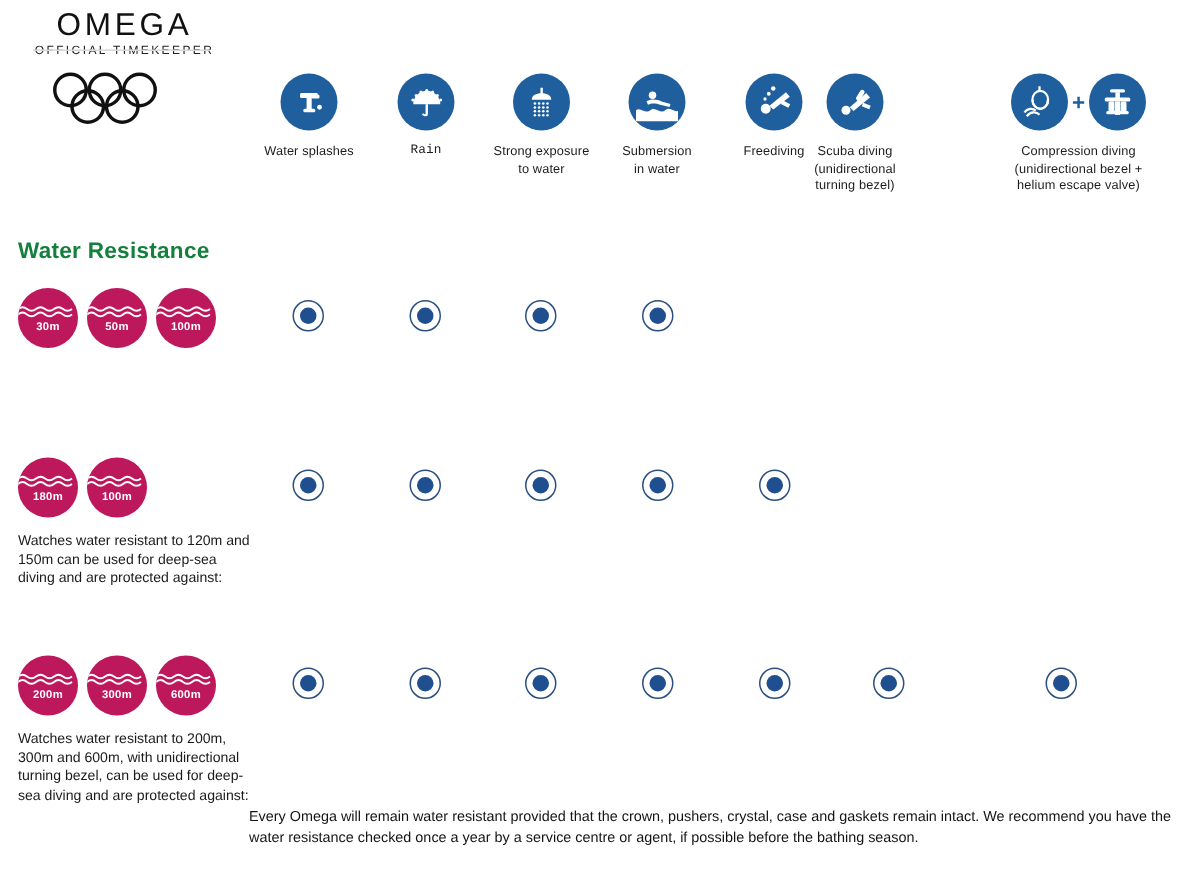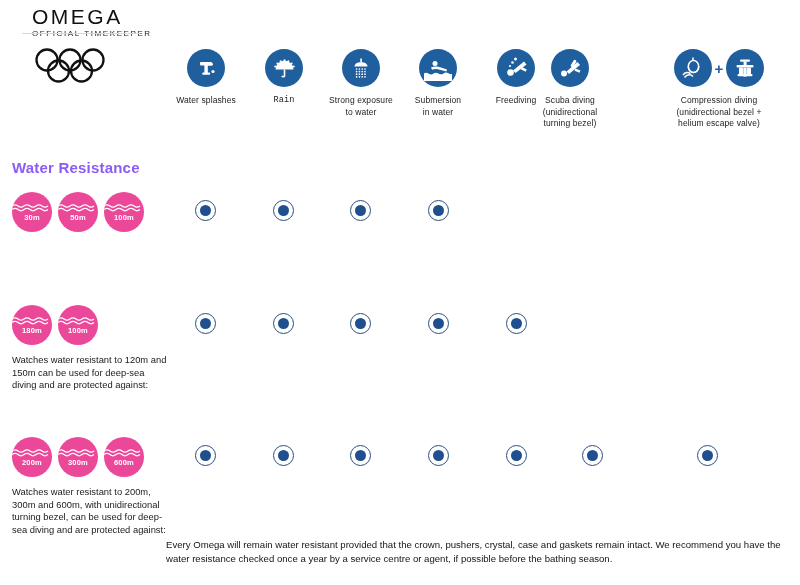--- a/index.html
+++ b/index.html
@@ -7,21 +7,21 @@
     width:800px;height:585px;
     background:#ffffff;
     font-family:"Liberation Sans", sans-serif;
     color:#1a1a1a;
     position:relative;
     overflow:hidden;
   }
   .page{position:relative;width:800px;height:585px;}
 
   
-  .brand{position:absolute;left:32px;top:6px;width:140px;}
+  .brand{position:absolute;left:13px;top:6px;width:140px;text-align:center;}
   .brand-omega{
     font-size:21px;letter-spacing:2.5px;font-weight:400;
     color:#111;line-height:1.05;font-family:"Liberation Sans",sans-serif;
   }
   .brand-sub{
     font-size:8px;letter-spacing:1.6px;color:#222;margin-top:1px;font-weight:500;
   }
   .brand-rule{
     position:absolute;left:22px;top:33px;width:118px;height:1px;background:#d8d8d8;
   }
@@ -36,29 +36,29 @@
   }
   .circ{
     width:38px;height:38px;border-radius:50%;background:#1f5f9e;
     display:flex;align-items:center;justify-content:center;flex:0 0 auto;
   }
   .circ svg{display:block;}
   .plus{color:#1f5f9e;font-size:15px;font-weight:700;line-height:1;}
 
   
   .section-title{
-    position:absolute;left:12px;top:159px;font-size:15px;font-weight:700;color:#8b5cf6;
+    position:absolute;left:12px;top:159px;font-size:15px;font-weight:700;color:#15803d;
     letter-spacing:.2px;
   }
 
   
   .group{position:absolute;left:12px;width:156px;}
   .badges{display:flex;gap:6px;}
   .badge{
-    width:40px;height:40px;border-radius:50%;background:#ec4899;
+    width:40px;height:40px;border-radius:50%;background:#be185d;
     position:relative;overflow:hidden;flex:0 0 auto;
   }
   .badge .waves{position:absolute;left:0;top:11px;width:40px;height:9px;}
   .badge .bval{
     position:absolute;left:0;right:0;top:21px;text-align:center;
     font-size:7.5px;color:#fff;font-weight:600;letter-spacing:.2px;
   }
   .group-desc{
     margin-top:9px;font-size:9.4px;line-height:12.6px;color:#1a1a1a;
   }

